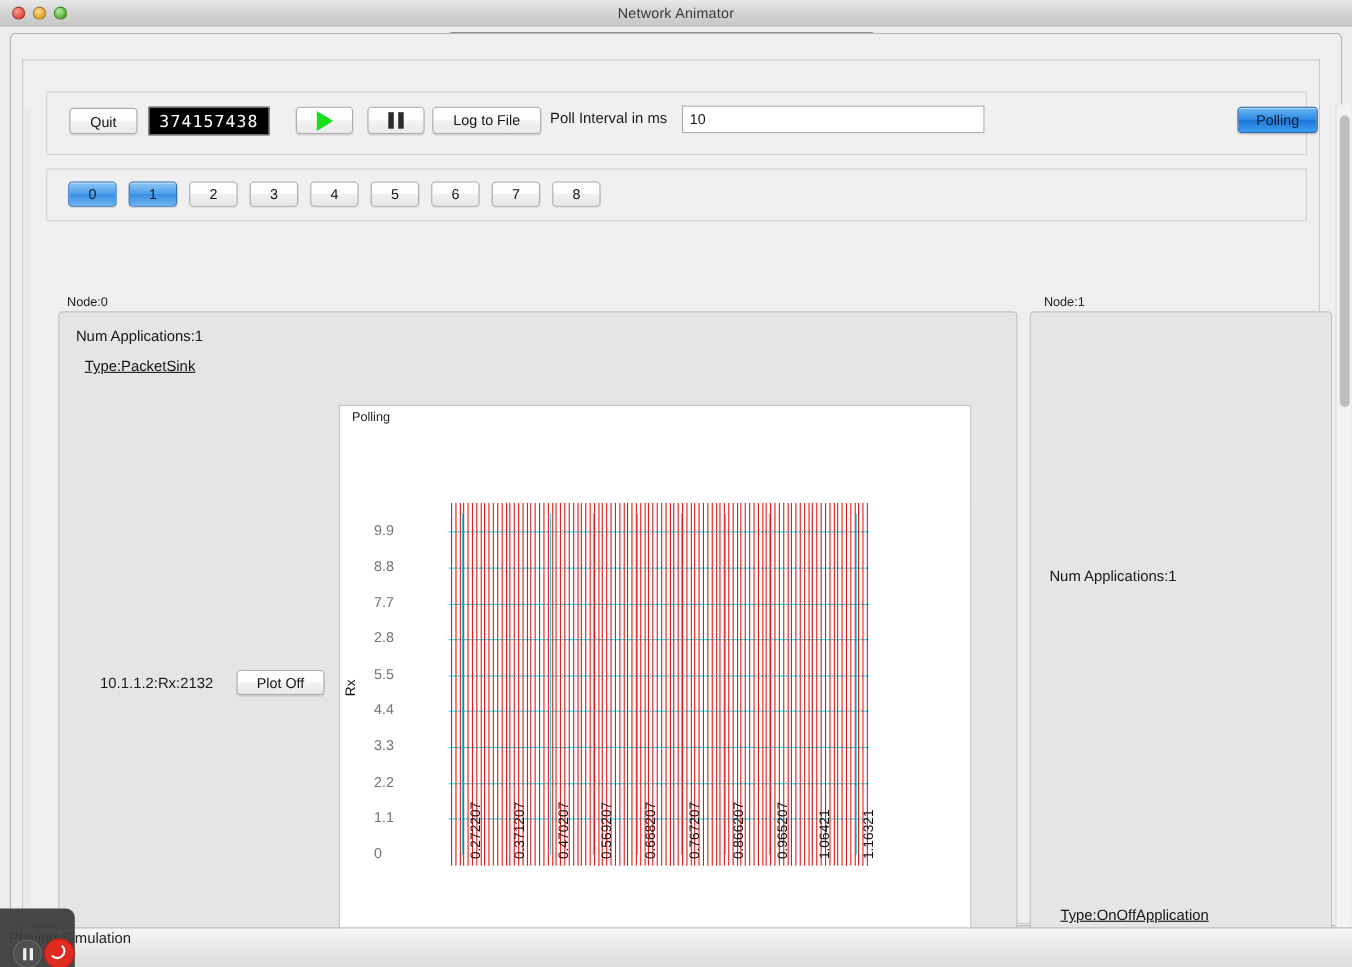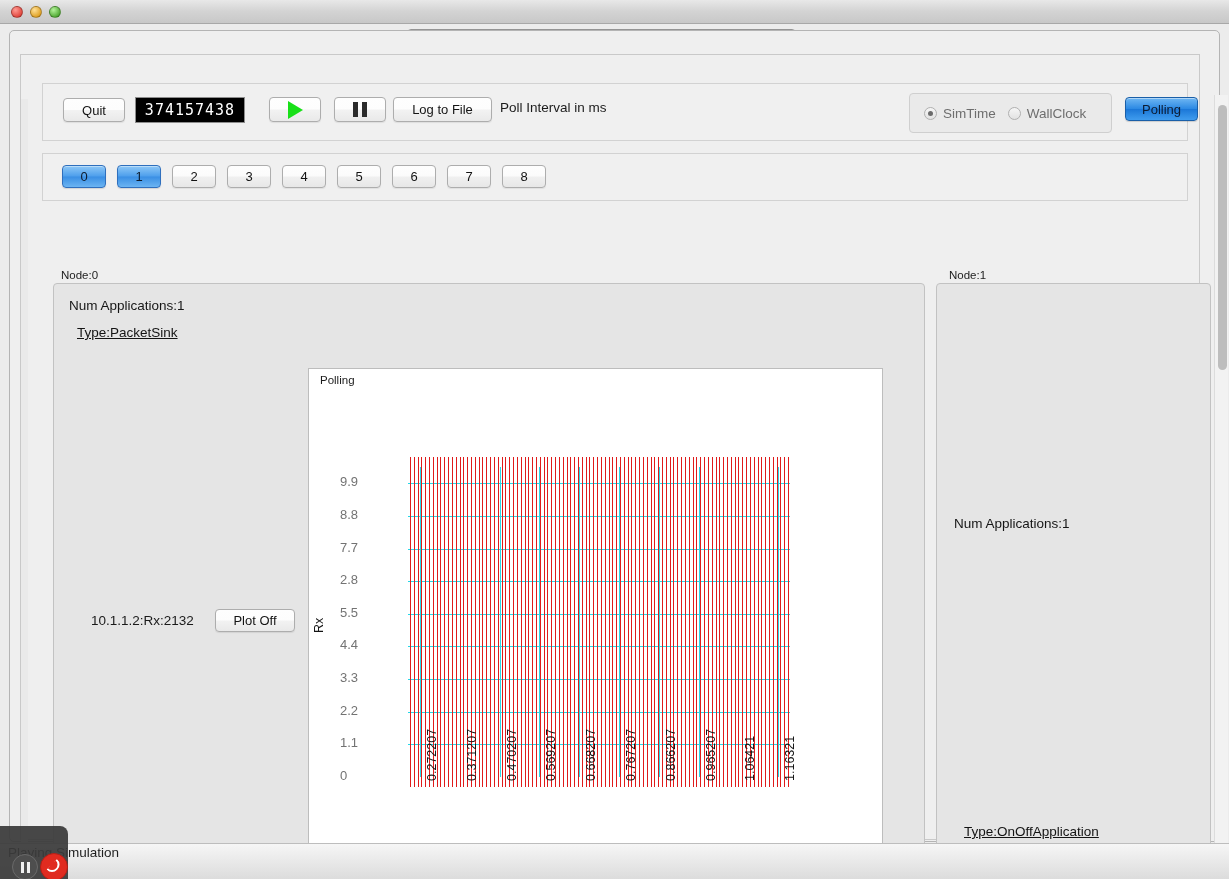--- a/index.html
+++ b/index.html
@@ -253,20 +253,21 @@
 <body>
 
 <div id="app">
 
   <div class="titlebar">
     <div class="traffic">
       <div class="light red"></div>
       <div class="light amber"></div>
       <div class="light green"></div>
     </div>
+    <div class="title-text">Network Animator</div>
   </div>
 
   <div class="tabstrip">
     <div class="tabs">
       <div class="tab">Animator</div>
       <div class="tab">Logging</div>
       <div class="tab">Routing</div>
       <div class="tab active">Applications</div>
       <div class="tab">NetDevice</div>
     </div>
@@ -291,31 +292,22 @@
         <div class="btn btn-pause">
           <div class="pausebars">
               <i></i>
               <i></i>
             </div>
         </div>
 
         <div class="btn btn-log">Log to File</div>
 
         <div class="poll-label">Poll Interval in ms</div>
-
-        <div class="clock-group">
-          <div class="radio checked">
-            <span class="dot"></span>
-            <span>SimTime</span>
-          </div>
-          <div class="radio">
-            <span class="dot"></span>
-            <span>WallClock</span>
-          </div>
-        </div>
+        <div class="poll-input">10</div>
+
 
         <div class="btn-polling">Polling</div>
       </div>
 
       <div class="nodebar">
         <div class="nodebtns">
           <div class="nbtn sel">0</div>
           <div class="nbtn sel">1</div>
           <div class="nbtn">2</div>
           <div class="nbtn">3</div>

